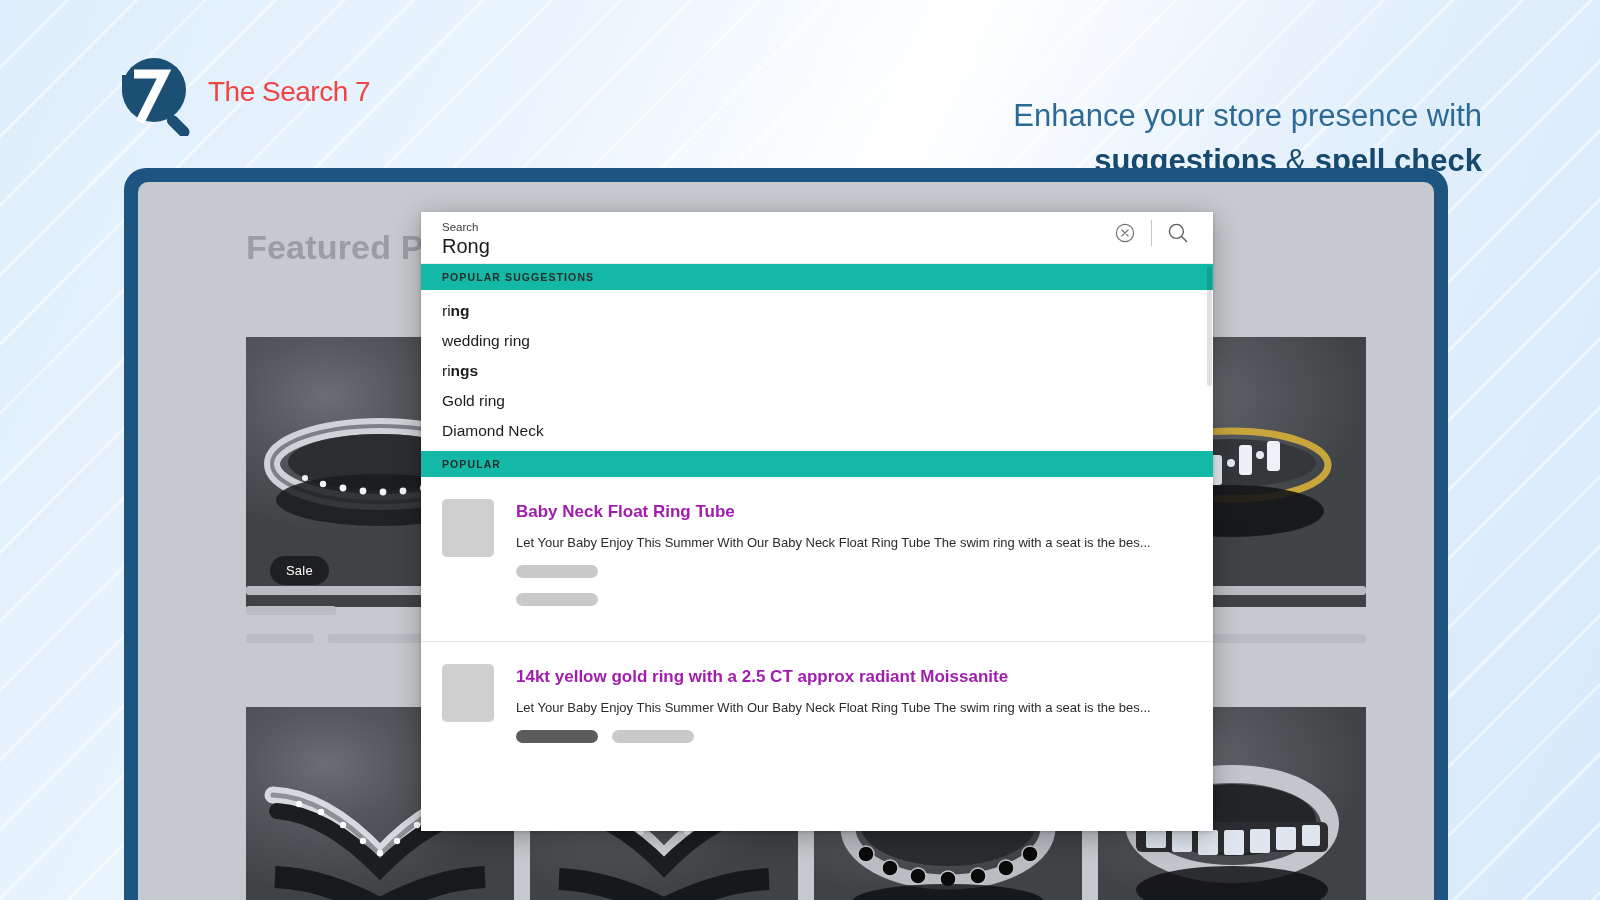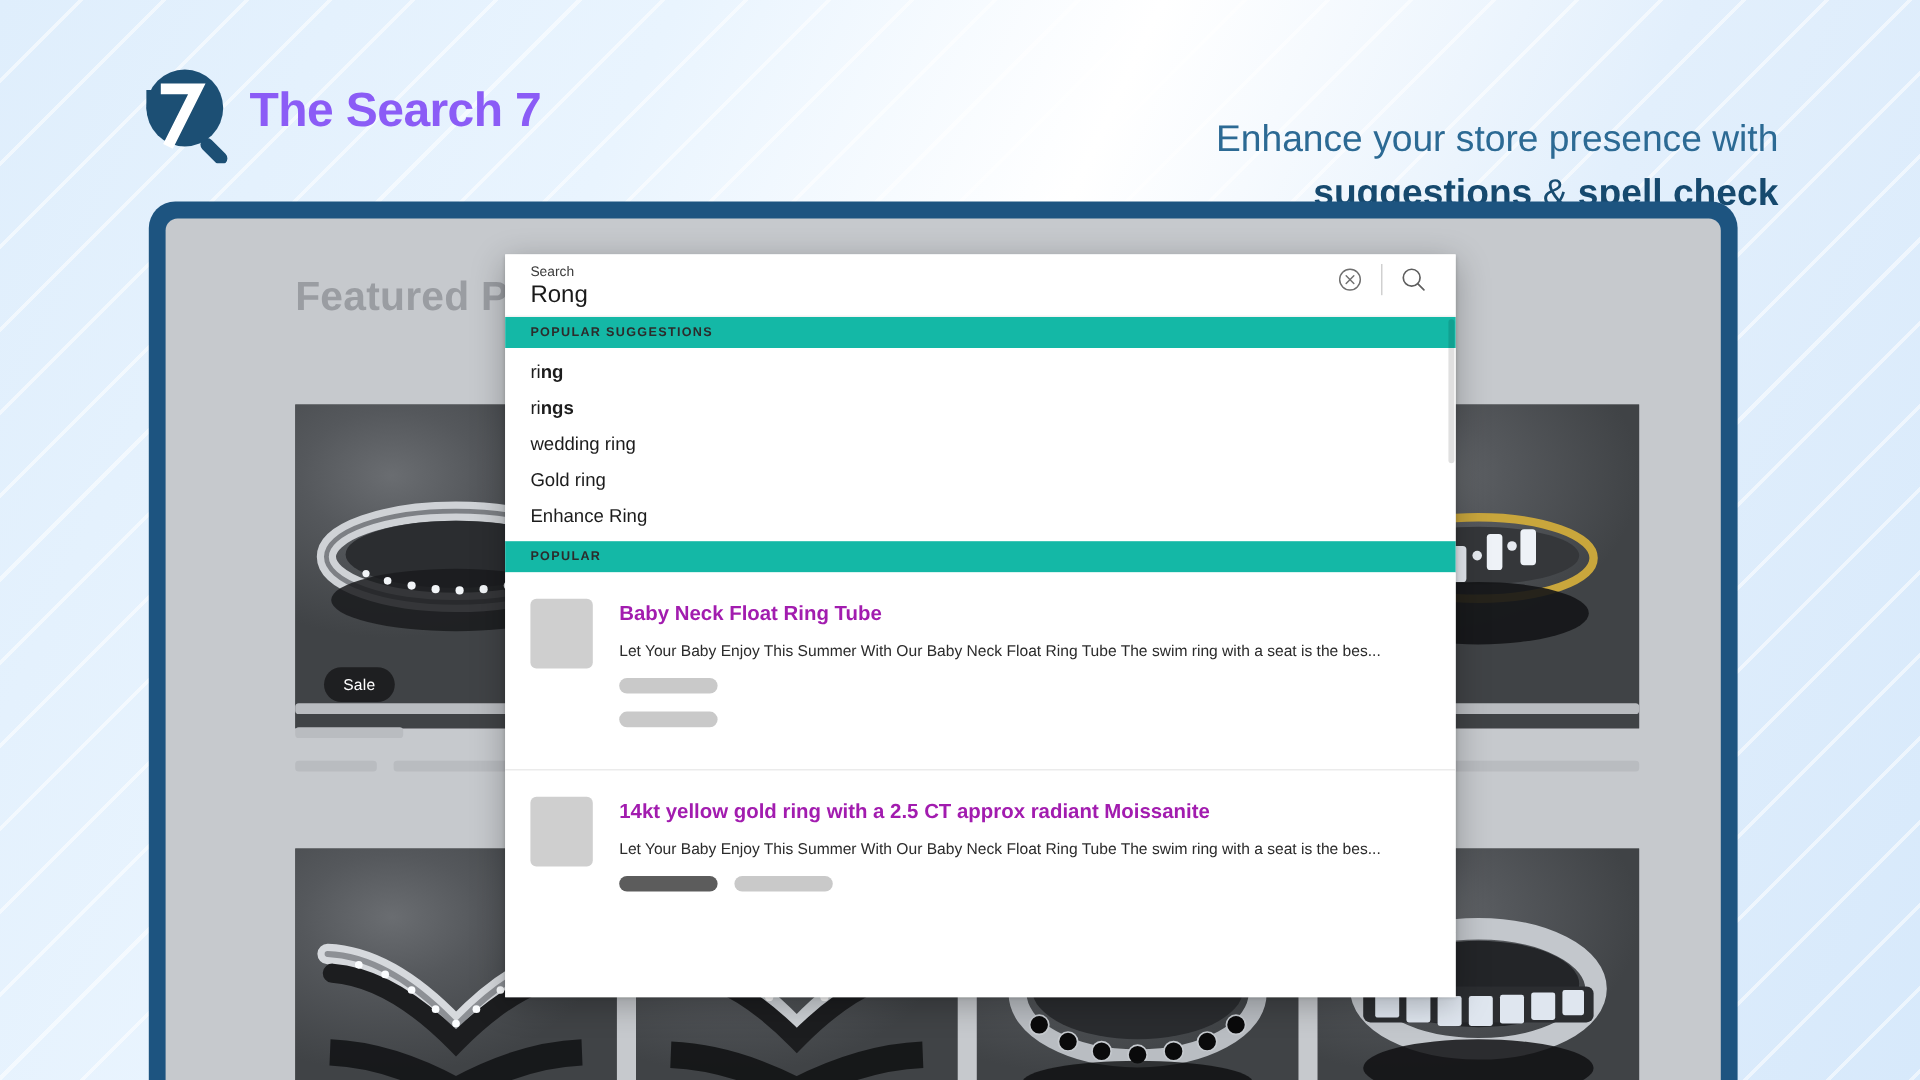--- a/index.html
+++ b/index.html
@@ -18,21 +18,21 @@
         rgba(255,255,255,0.55) 49px),
       linear-gradient(115deg, #dfeefc 0%, #e9f4fe 28%, #ffffff 48%, #e2effc 70%, #d7e9fb 100%);
   }
 
   
   .header { position:absolute; top:0; left:0; width:1600px; height:178px; }
 
   .brand { position:absolute; left:112px; top:48px; display:flex; align-items:center; gap:18px; }
   .logo-mark { width:78px; height:88px; position:relative; }
   .brand-name {
-    font-size:40px; font-weight:700; color:#8b5cf6; letter-spacing:-0.5px;
+    font-size:28px; font-weight:400; color:#ef4444; letter-spacing:-0.5px;
     white-space:nowrap;
   }
 
   .tagline { position:absolute; right:118px; top:48px; text-align:right; }
   .tagline-line1 { font-size:31px; color:#2c6a94; line-height:1.35; white-space:nowrap; font-weight:400;margin-top:47px;}
   .tagline-line2 { font-size:31px; color:#184d72; line-height:1.35; white-space:nowrap; font-weight:400; margin-top:3px;text-align:right;}
   .tagline-line2 b { font-weight:700; color:#16496e; }
 
   
   .device {
@@ -328,30 +328,30 @@
     </div>
   </div>
 
   <div class="section-head">POPULAR SUGGESTIONS</div>
 
   <div class="suggest-list">
     <div class="suggest-item">
       <span>ri</span><b>ng</b>
     </div>
     <div class="suggest-item">
+      <span>wedding ring</span>
+    </div>
+    <div class="suggest-item">
       <span>ri</span><b>ngs</b>
     </div>
     <div class="suggest-item">
-      <span>wedding ring</span>
-    </div>
-    <div class="suggest-item">
       <span>Gold ring</span>
     </div>
     <div class="suggest-item">
-      <span>Enhance Ring</span>
+      <span>Diamond Neck</span>
     </div>
   </div>
 
   <div class="section-head">POPULAR</div>
 
   <div class="product-list">
 
     <div class="product-row">
       <div class="product-thumb"></div>
       <div class="product-info">

